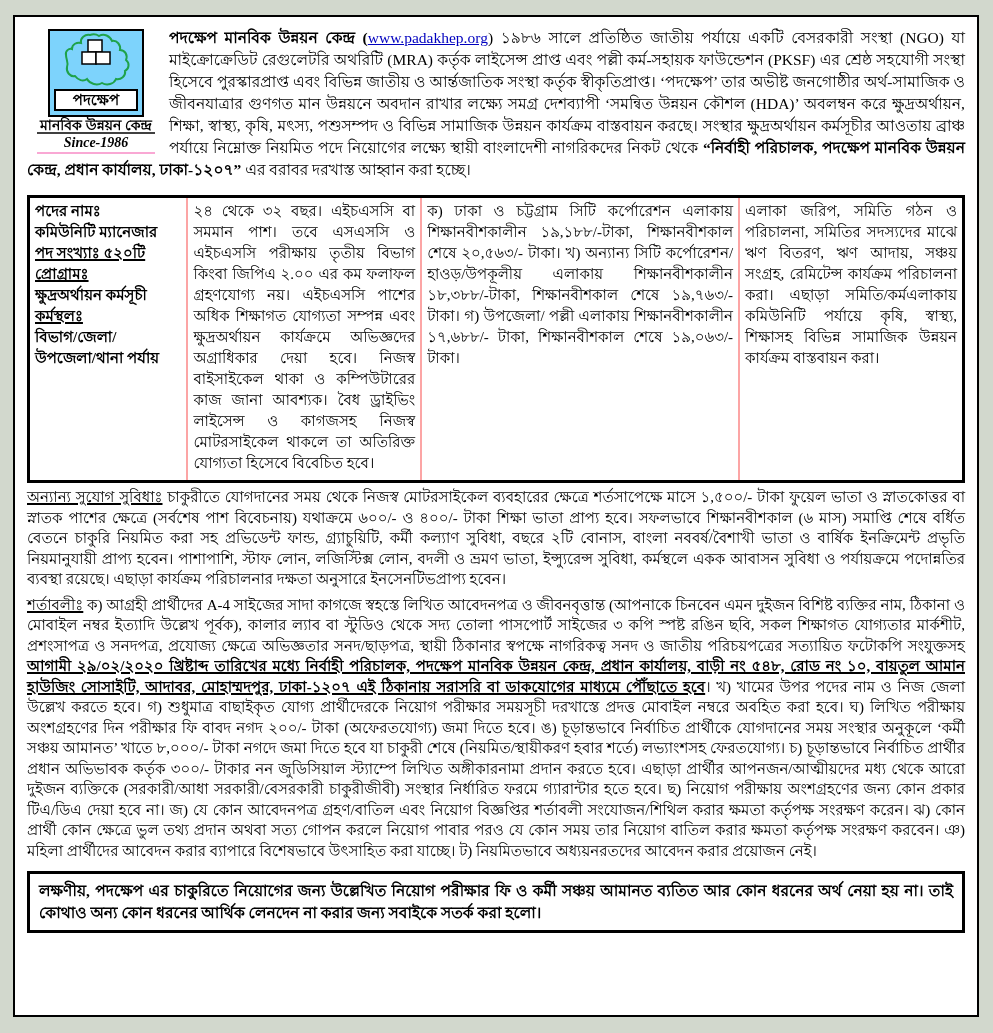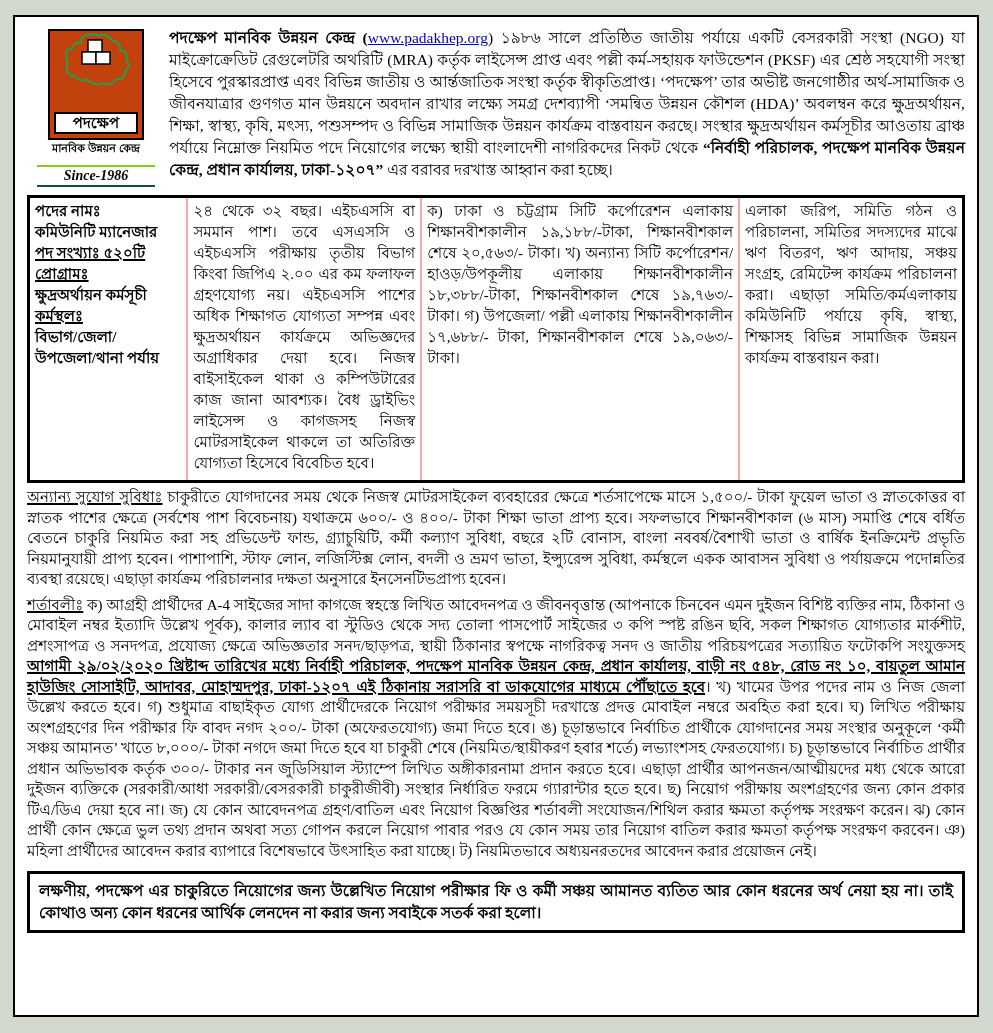--- a/index.html
+++ b/index.html
@@ -11,38 +11,38 @@
   }
   .page{
     box-sizing:border-box;
     position:absolute;left:13px;top:15px;width:966px;height:1002px;
     background:#fff;border:2px solid #000;
     padding:8px 12px 10px 12px;
   }
   
   .logo-block{float:left;width:118px;margin:4px 14px 2px 10px;text-align:center;}
   .logo-frame{
-    box-sizing:border-box;border:2px solid #000;width:96px;height:111px;margin:0 auto;
-    position:relative;background:#c2410c;text-align:center;
+    box-sizing:border-box;border:2px solid #000;width:96px;height:88px;margin:0 auto;
+    position:relative;background:#7dd3fc;text-align:center;
   }
   .logo-frame svg{display:block;margin:1px auto 0 auto;}
   .logo-namebox{
     position:absolute;left:4px;right:4px;bottom:4px;
     border:2px solid #000;background:#fff;
     font-weight:bold;font-size:15px;line-height:18px;
     font-family:"Liberation Sans","DejaVu Sans",sans-serif;
   }
   .logo-subtitle{
-    font-size:11px;font-weight:bold;line-height:12px;margin-top:2px;
-    border-bottom:2px solid #84cc16;padding-bottom:11px;
+    font-size:14px;font-weight:bold;line-height:12px;margin-top:2px;
+    border-bottom:2px solid #404040;padding-bottom:1px;
     font-family:"Liberation Sans","DejaVu Sans",sans-serif;
   }
   .logo-since{
     font-style:italic;font-weight:bold;font-size:14px;line-height:18px;
-    border-bottom:2px solid #14532d;
+    border-bottom:2px solid #f9a8d4;
   }
   
   .title{
     text-align:center;
     font-size:40px;font-weight:bold;line-height:64px;
     letter-spacing:1px;
     font-family:"DejaVu Serif","Liberation Serif",serif;
     -webkit-text-stroke:1.2px #000;
   }
   

